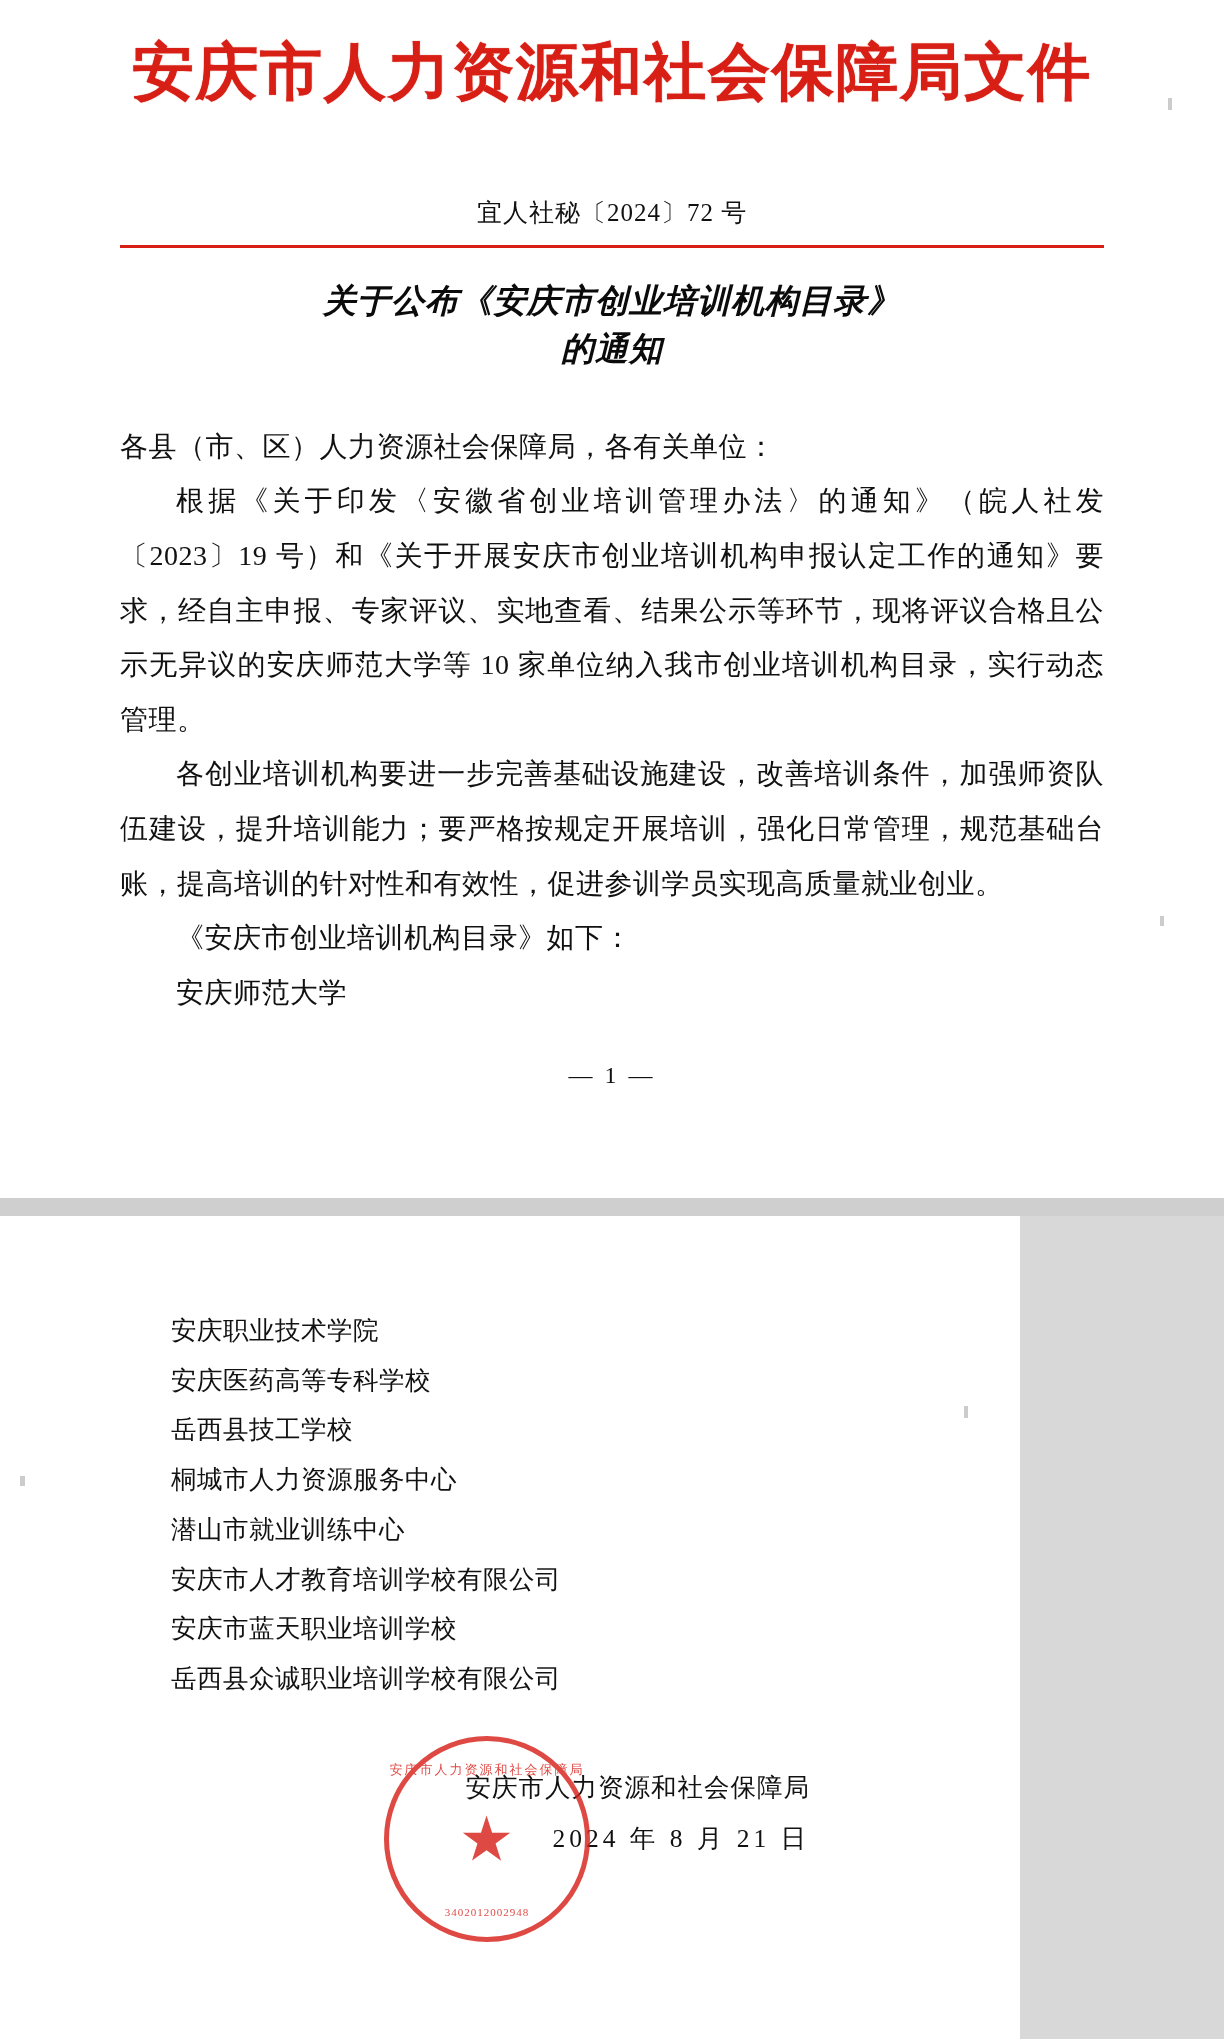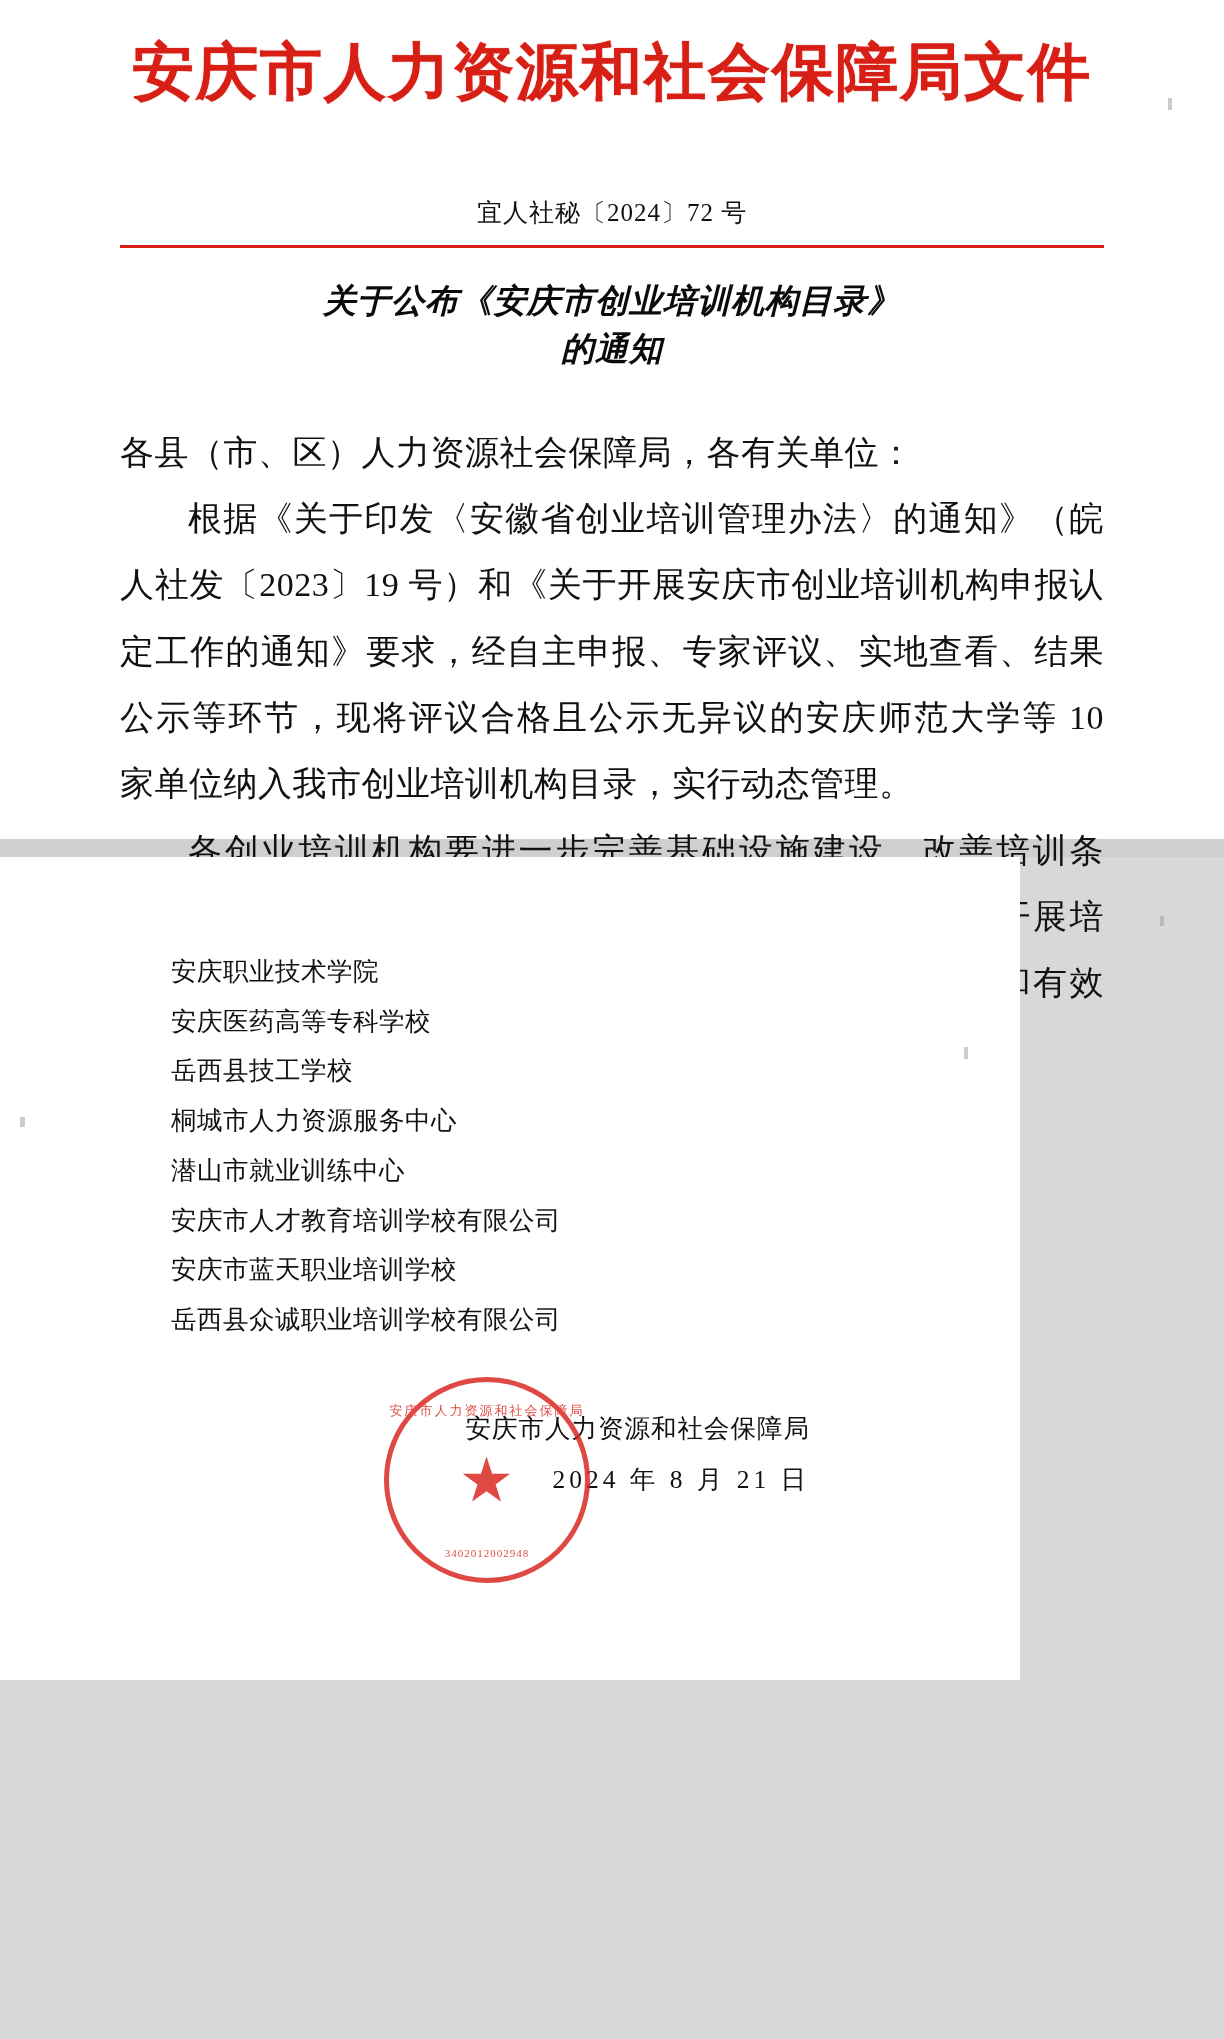--- a/index.html
+++ b/index.html
@@ -20,21 +20,21 @@
   }
 
   
   .sheet {
     position: relative;
     background: #ffffff;
     box-sizing: border-box;
   }
   .sheet-one {
     width: 1224px;
-    height: 839px;
+    height: 1198px;
     padding: 0 120px;
   }
   .sheet-gap {
     width: 1224px;
     height: 18px;
     background: #cfcfcf;
   }
   .sheet-two {
     width: 1020px;
     height: 823px;
@@ -74,21 +74,21 @@
     font-size: 33px;
     line-height: 1.45;
     color: #0b0b0b;
     margin-top: 30px;
     letter-spacing: 1px;
     font-style: italic;
   }
 
   .body-text {
     margin-top: 46px;
-    font-size: 34px;
+    font-size: 28px;
     line-height: 1.95;
     color: #111;
     letter-spacing: 0.5px;
     text-align: justify;
   }
   .body-text p {
     margin: 0;
   }
   .indent2 {
     text-indent: 2em;
@@ -185,20 +185,21 @@
 
     <div class="doc-title">
       <div>关于公布《安庆市创业培训机构目录》</div>
       <div>的通知</div>
     </div>
 
     <div class="body-text">
       <p>各县（市、区）人力资源社会保障局，各有关单位：</p>
       <p class="indent2">根据《关于印发〈安徽省创业培训管理办法〉的通知》（皖人社发〔2023〕19 号）和《关于开展安庆市创业培训机构申报认定工作的通知》要求，经自主申报、专家评议、实地查看、结果公示等环节，现将评议合格且公示无异议的安庆师范大学等 10 家单位纳入我市创业培训机构目录，实行动态管理。</p>
       <p class="indent2">各创业培训机构要进一步完善基础设施建设，改善培训条件，加强师资队伍建设，提升培训能力；要严格按规定开展培训，强化日常管理，规范基础台账，提高培训的针对性和有效性，促进参训学员实现高质量就业创业。</p>
+      <p class="indent2">《安庆市创业培训机构目录》如下：</p>
       <p class="indent2">安庆师范大学</p>
     </div>
 
     <div class="page-num">— 1 —</div>
 
     <div class="speck" style="right:52px; top:98px; width:4px; height:12px;"></div>
     <div class="speck" style="right:60px; top:916px; width:4px; height:10px;"></div>
   </div>
 
   <div class="sheet-gap"></div>

